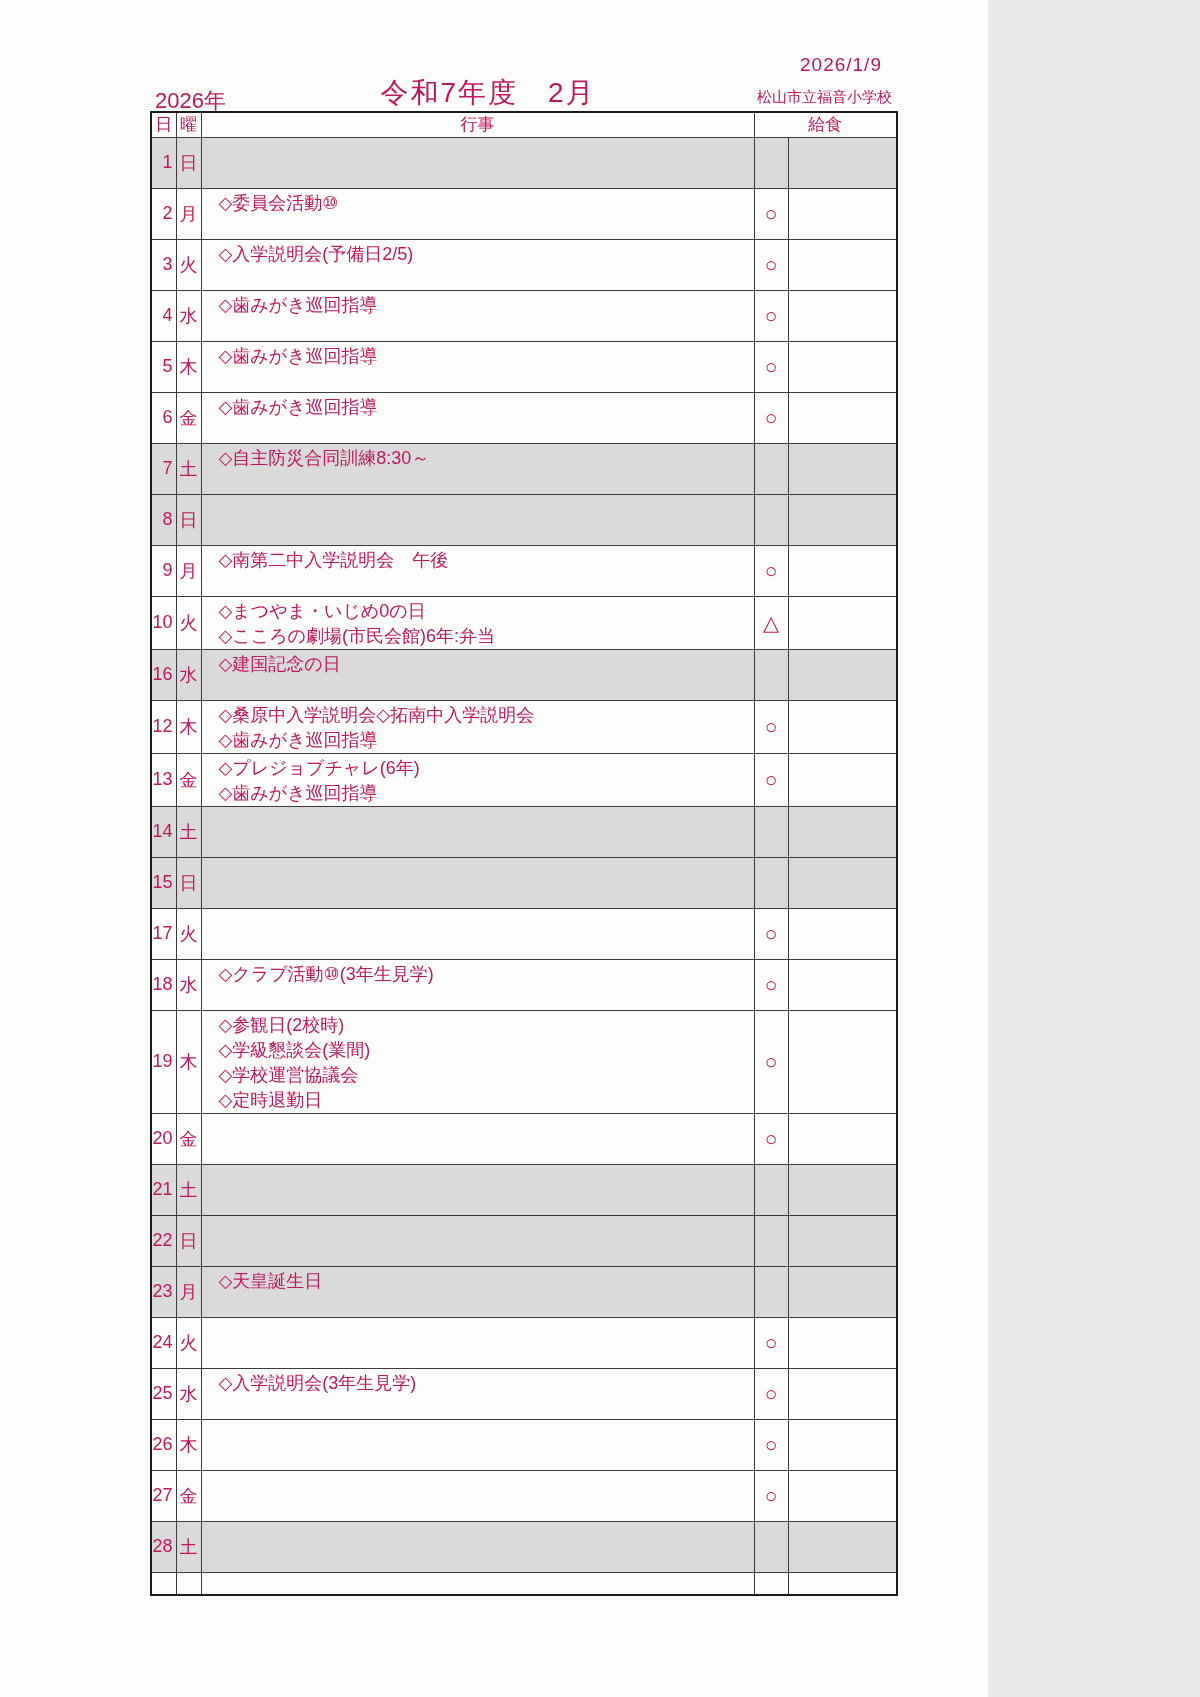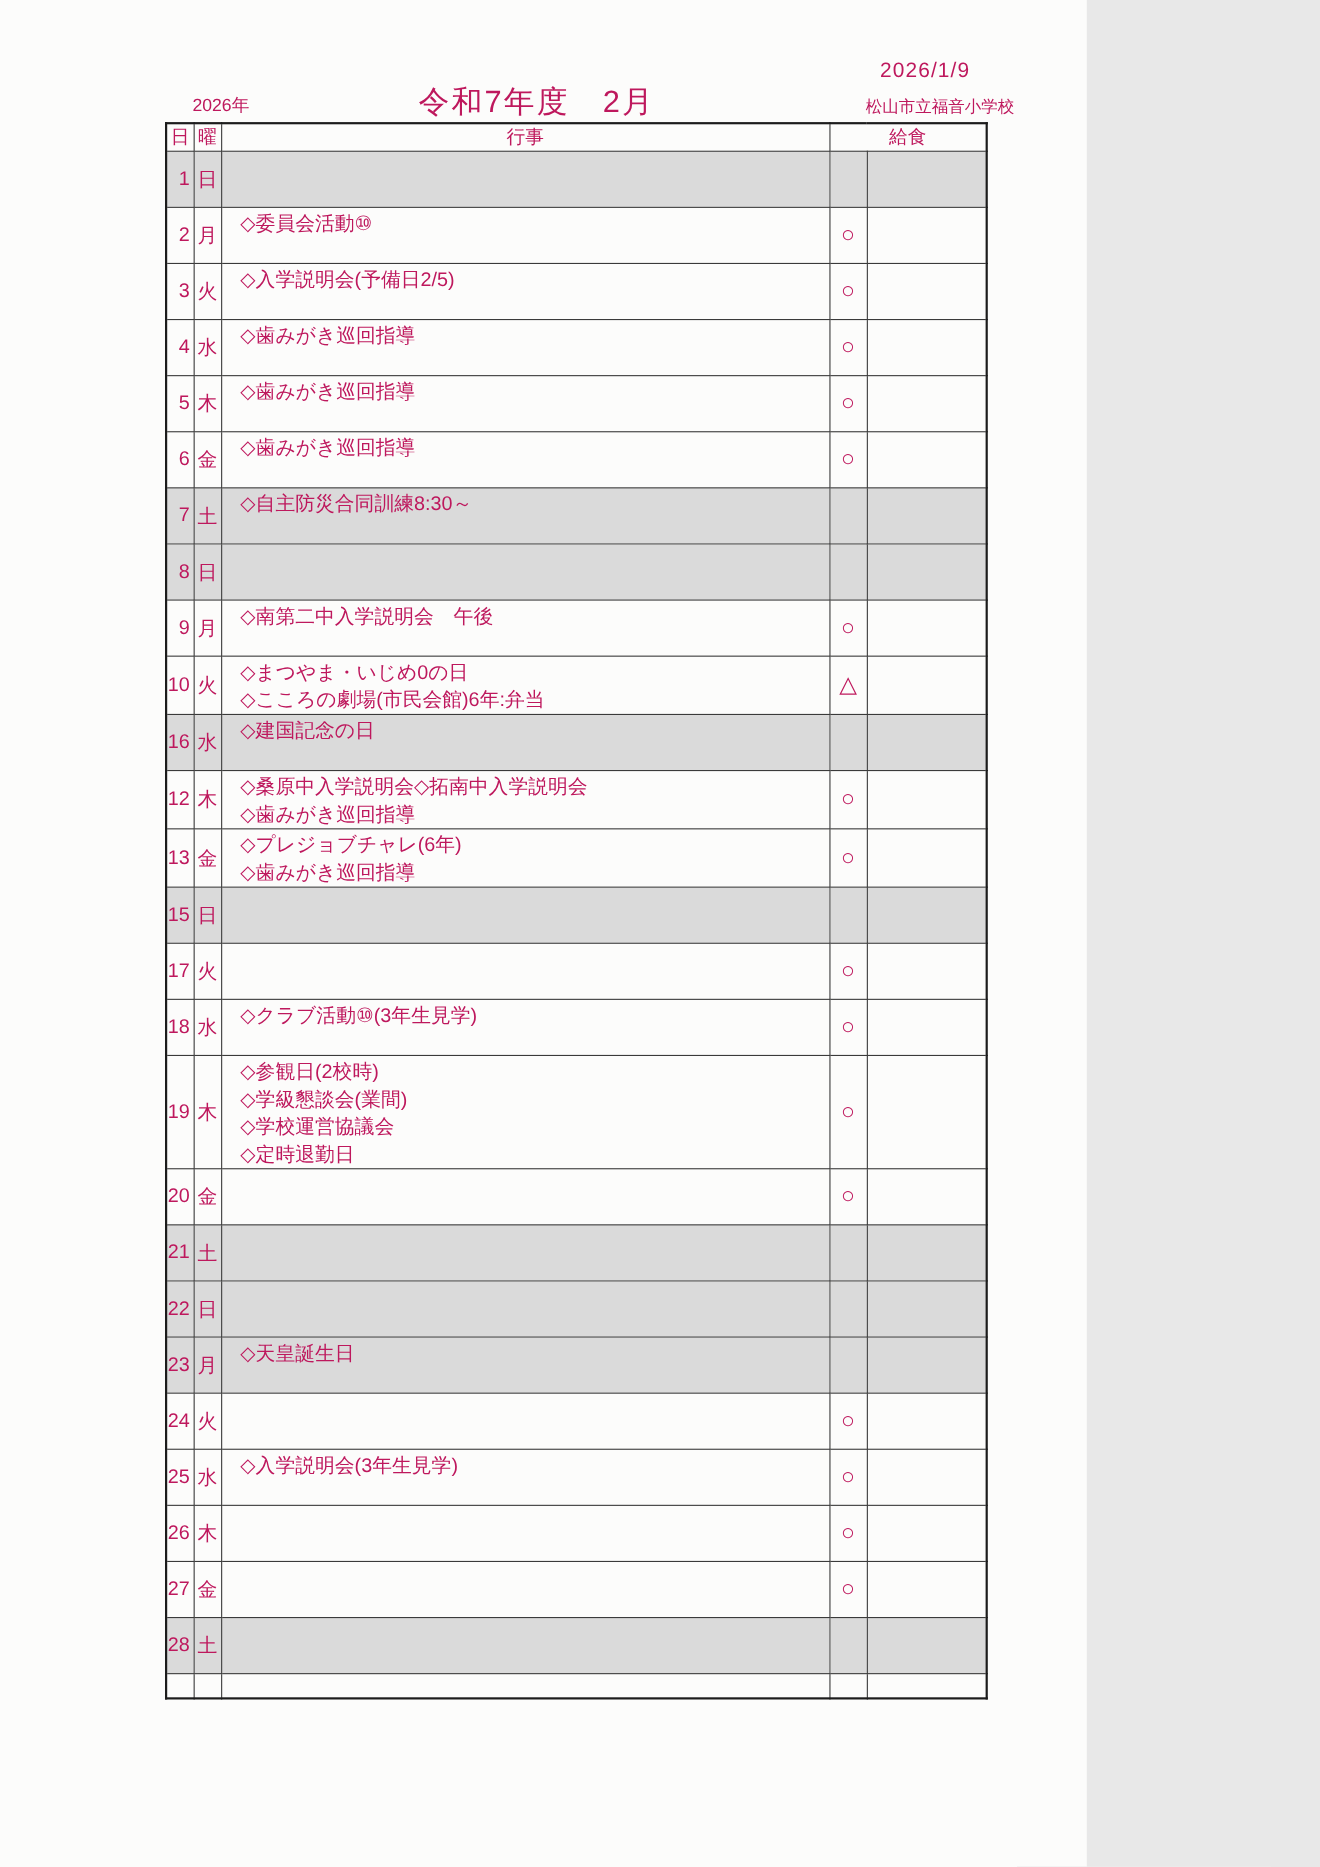--- a/index.html
+++ b/index.html
@@ -20,39 +20,37 @@
     position: absolute;
     top: 54px;
     left: 800px;
     font-size: 19px;
     letter-spacing: 1px;
   }
   .year-label {
     position: absolute;
     top: 86px;
     left: 155px;
-    font-size: 16px;
-    margin-left: 20px;
+    font-size: 22px;
   }
   .doc-title {
     position: absolute;
     top: 74px;
     left: 208px;
     width: 560px;
     text-align: center;
     font-size: 28px;
     letter-spacing: 2px;
     white-space: pre;
   }
   .school-name {
     position: absolute;
     top: 88px;
     left: 757px;
     font-size: 15px;
-    margin-left: 30px;
   }
   table.calendar {
     position: absolute;
     top: 111px;
     left: 150px;
     width: 748px;
     border-collapse: collapse;
     table-layout: fixed;
     border: 2px solid #1c1c1c;
   }
@@ -212,20 +210,27 @@
           <td class="note-cell"></td>
         </tr>
         <tr>
           <td class="day-cell">13</td>
           <td class="weekday-cell">金</td>
           <td class="events-cell"><div>◇プレジョブチャレ(6年)</div><div>◇歯みがき巡回指導</div></td>
           <td class="mark-cell">○</td>
           <td class="note-cell"></td>
         </tr>
         <tr class="shaded">
+          <td class="day-cell">14</td>
+          <td class="weekday-cell">土</td>
+          <td class="events-cell"></td>
+          <td class="mark-cell"></td>
+          <td class="note-cell"></td>
+        </tr>
+        <tr class="shaded">
           <td class="day-cell">15</td>
           <td class="weekday-cell">日</td>
           <td class="events-cell"></td>
           <td class="mark-cell"></td>
           <td class="note-cell"></td>
         </tr>
         <tr>
           <td class="day-cell">17</td>
           <td class="weekday-cell">火</td>
           <td class="events-cell"></td>

